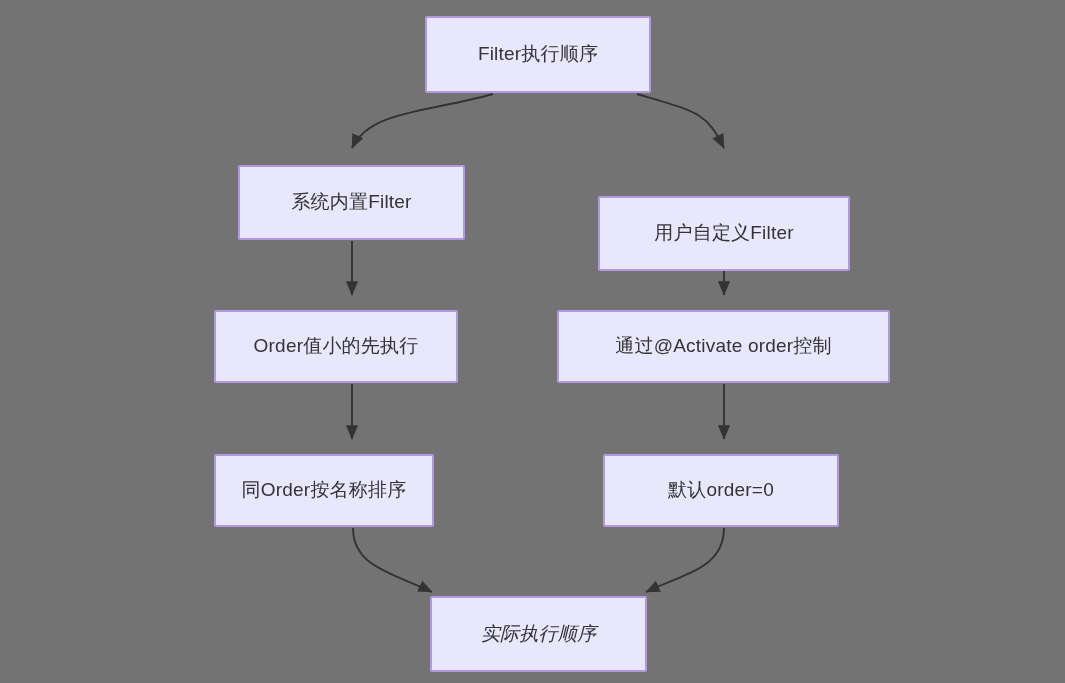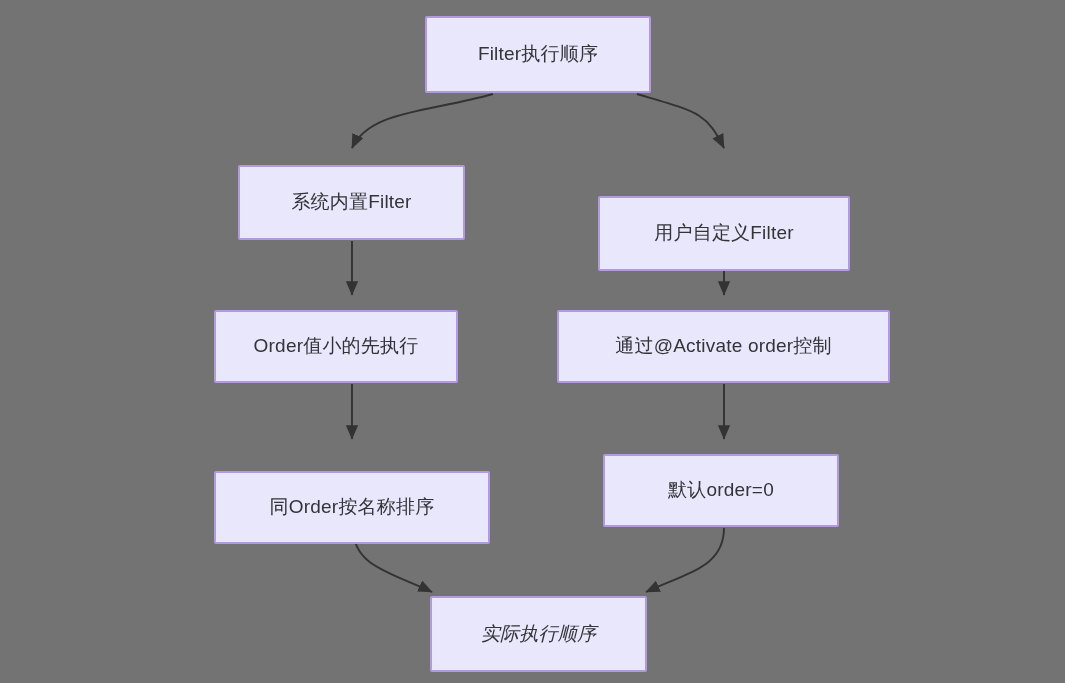--- a/index.html
+++ b/index.html
@@ -44,21 +44,21 @@
   }
   .node-label {
     line-height: 1.2;
   }
   
   #node-root      { left: 425px; top: 16px;  width: 226px; height: 77px;  }
   #node-builtin   { left: 238px; top: 165px; width: 227px; height: 75px;  }
   #node-custom    { left: 598px; top: 165px; width: 252px; height: 75px; margin-top: 31px;  }
   #node-order-asc { left: 214px; top: 310px; width: 244px; height: 73px;  }
   #node-activate  { left: 557px; top: 310px; width: 333px; height: 73px;  }
-  #node-name-sort { left: 214px; top: 471px; width: 276px; height: 73px;  }
+  #node-name-sort { left: 214px; top: 454px; width: 220px; height: 73px;  }
   #node-default   { left: 603px; top: 454px; width: 236px; height: 73px;  }
   #node-actual    { left: 430px; top: 596px; width: 217px; height: 76px; font-style: italic;  }
 </style>
 </head>
 <body>
 
 <div id="flow-canvas">
 
   <svg class="edge-layer" viewBox="0 0 1065 683" xmlns="http://www.w3.org/2000/svg">
     <defs>

